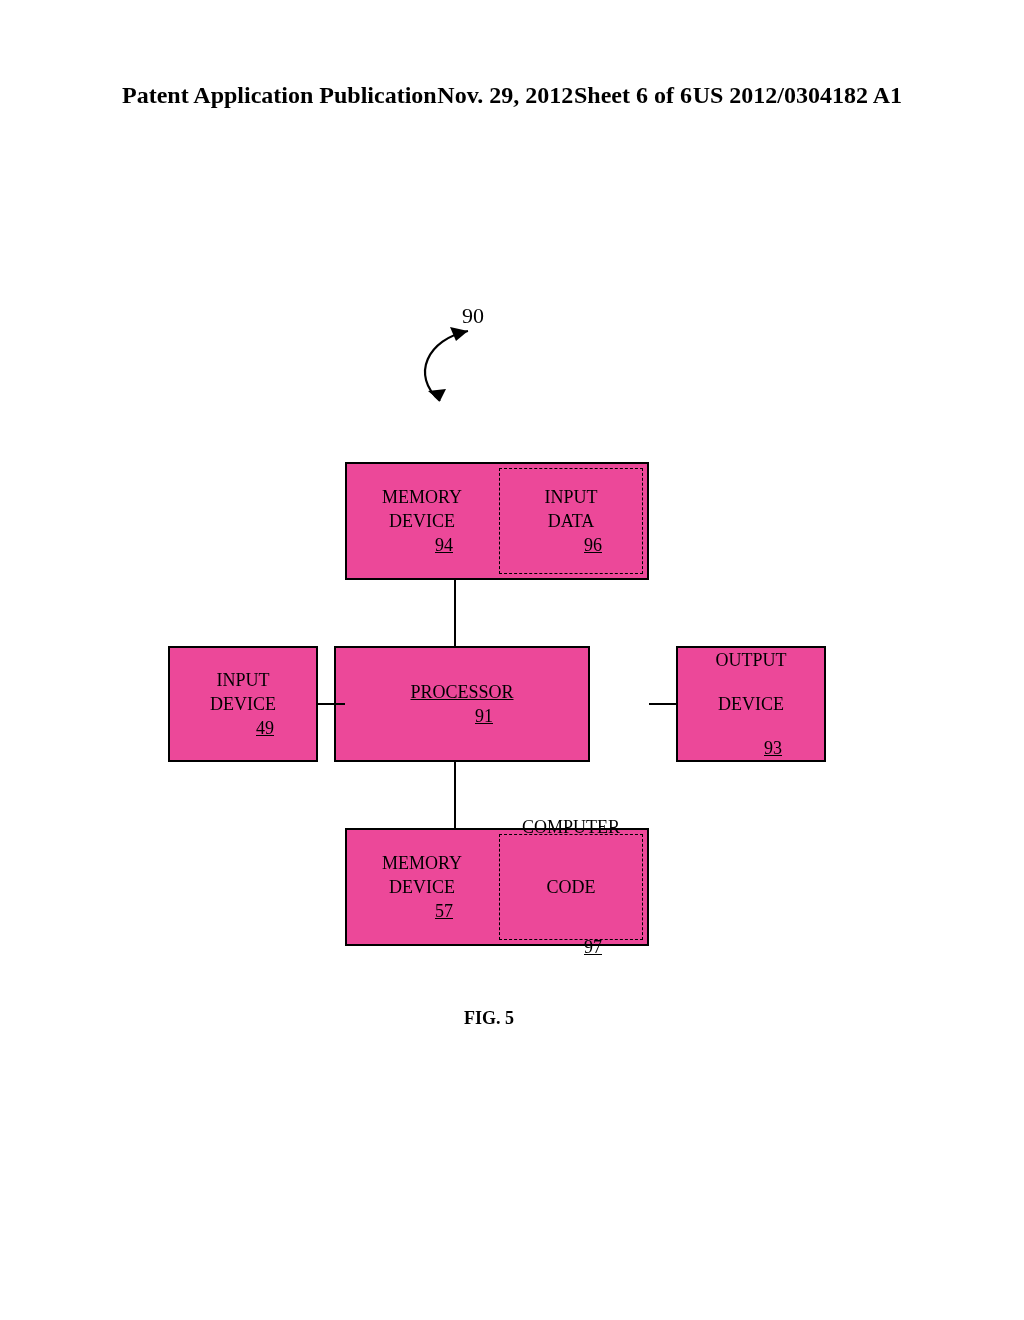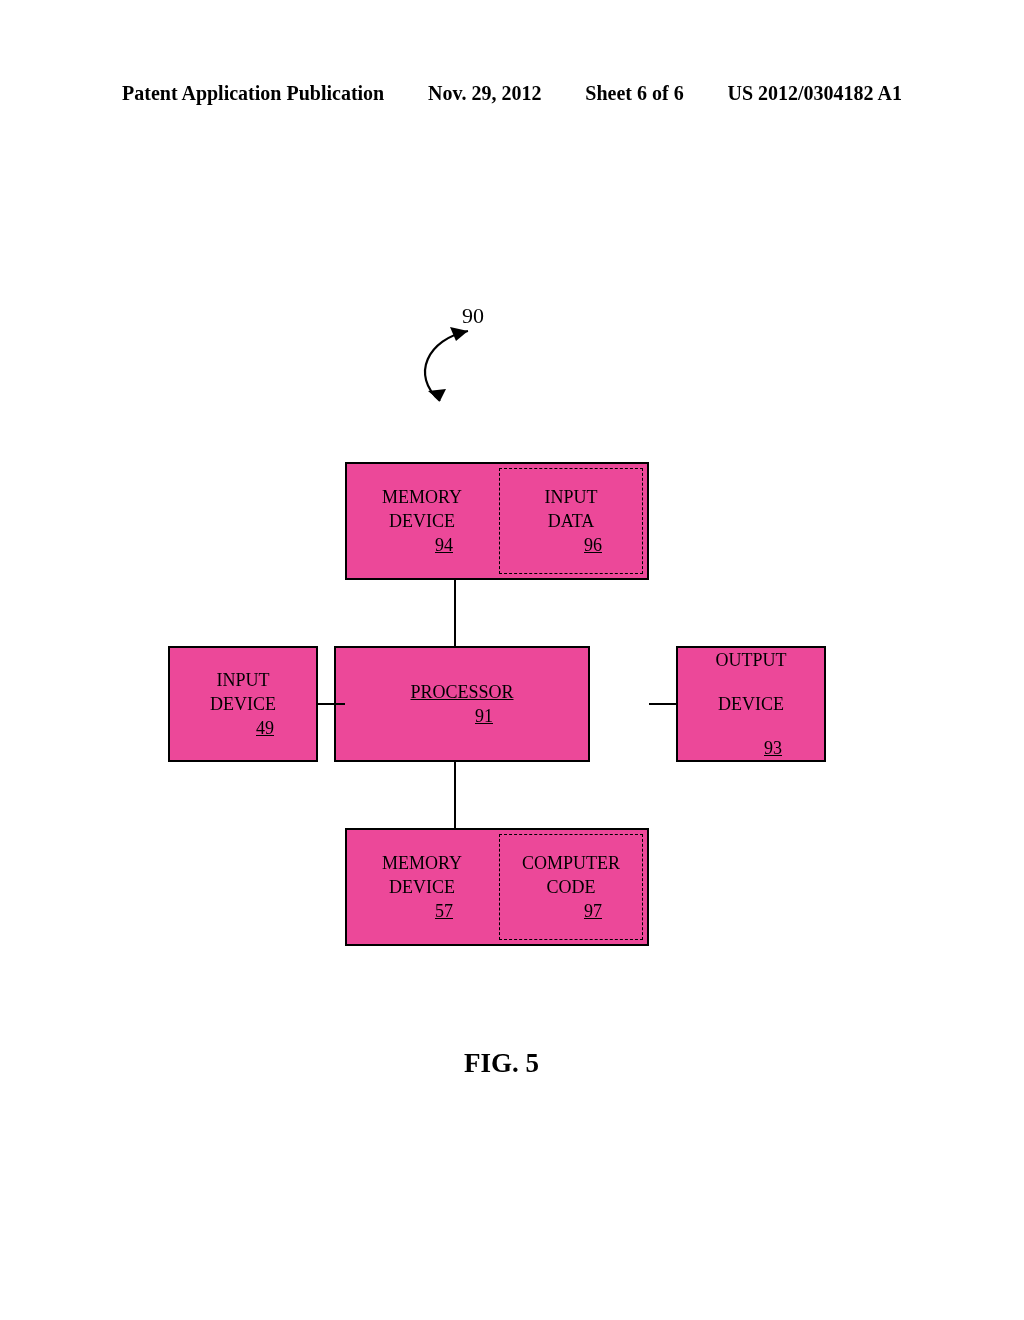--- a/index.html
+++ b/index.html
@@ -17,21 +17,21 @@
     width: 1024px;
     height: 1320px;
   }
   .header {
     position: absolute;
     top: 82px;
     left: 0;
     width: 1024px;
     display: flex;
     justify-content: space-between;
-    font-size: 20px;
+    font-size: 24px;
     font-weight: bold;
     padding: 0 122px;
   }
 
   .ref-arrow {
     position: absolute;
   }
 
   .box {
     position: absolute;
@@ -63,22 +63,21 @@
   .conn {
     position: absolute;
     background: #000;
   }
   .conn.h { height: 2px; }
   .conn.v { width: 2px; }
 
   .fig-label {
     position: absolute;
     font-weight: bold;
-    font-size: 27px;
-    margin-top: 40px;
+    font-size: 18px;
   }
 </style>
 </head>
 <body>
 
 <div class="page">
 
   <div class="header">
     <span>Patent Application Publication</span>
     <span>Nov. 29, 2012</span>
@@ -124,21 +123,21 @@
     <span>DEVICE</span>
     <span class="ref">93</span>
   </div>
 
   <div class="box" style="left:345px; top:828px; width:304px; height:118px;">
     <div style="position:absolute; left:0; top:0; width:150px; height:100%; display:flex; flex-direction:column; justify-content:center;">
       <span style="white-space:pre-line;">MEMORY
 DEVICE</span>
       <span class="ref">57</span>
     </div>
-    <div class="inner-dashed" style="right:4px; top:4px; width:144px; height:106px;">
+    <div class="inner-dashed" style="right:4px; top:4px; width:144px; height:106px;gap:36px;">
       <span>COMPUTER</span>
       <span>CODE</span>
       <span class="ref">97</span>
     </div>
   </div>
 
   <div class="conn v" style="left:454px; top:580px; height:66px;"></div>
 
   <div class="conn v" style="left:454px; top:762px; height:66px;"></div>
 

